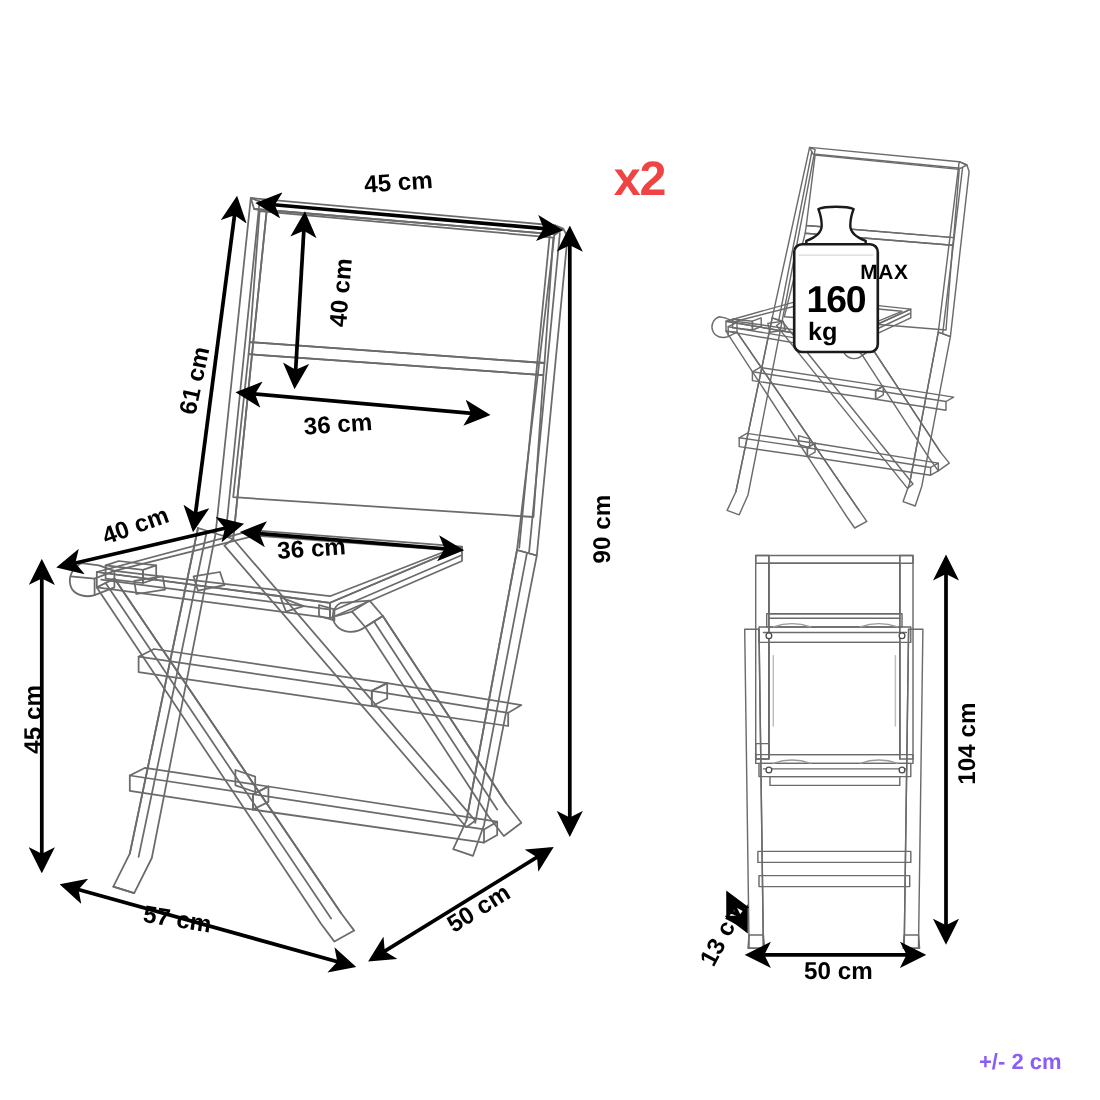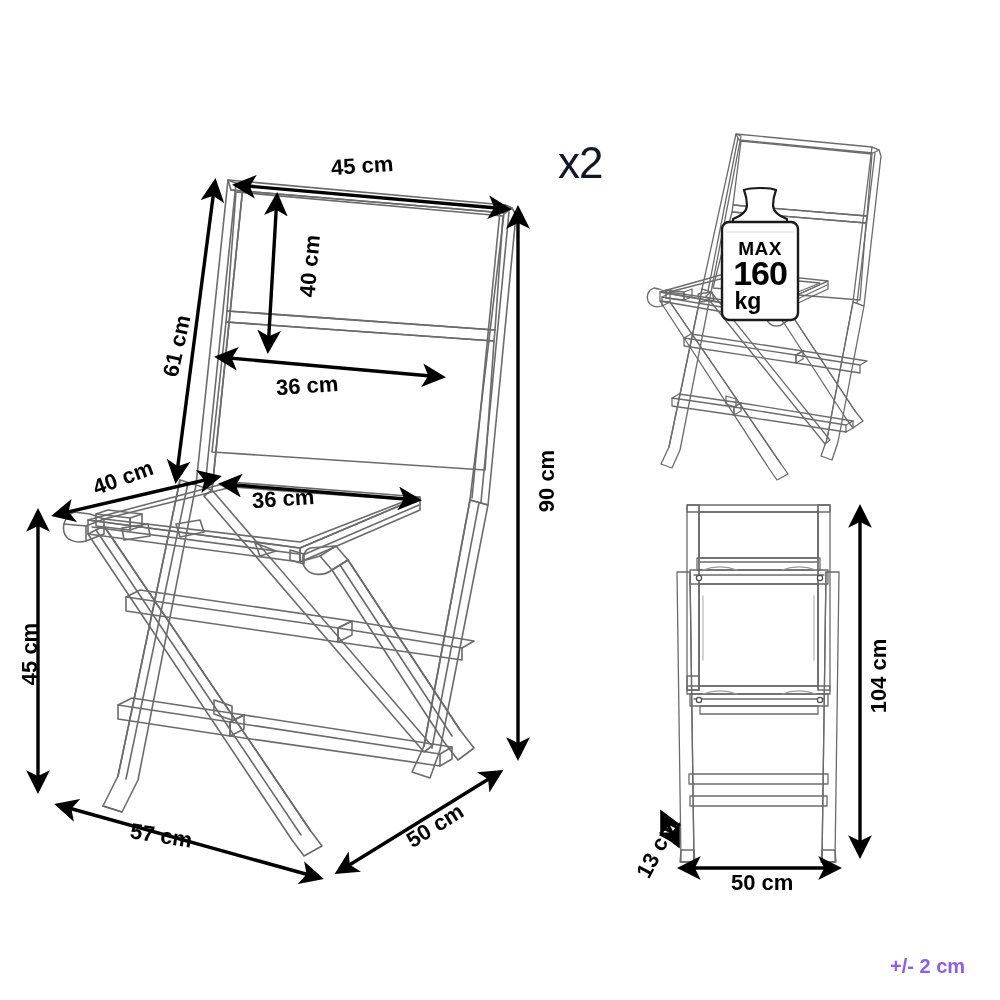--- a/index.html
+++ b/index.html
@@ -30,23 +30,23 @@
     font-family: "Liberation Sans", sans-serif;
     font-weight: bold;
     color: #000000;
     white-space: nowrap;
     line-height: 1;
     transform-origin: 50% 50%;
   }
   .qty-label {
     position: absolute;
     font-family: "Liberation Sans", sans-serif;
-    font-weight: normal;
+    font-weight: bold;
     font-size: 44px;
-    color: #0f172a;
+    color: #ef4444;
     letter-spacing: -1px;
     white-space: nowrap;
   }
   .tol-label {
     position: absolute;
     font-family: "Liberation Sans", sans-serif;
     font-weight: bold;
     font-size: 20px;
     color: #8b5cf6;
     white-space: nowrap;
@@ -274,21 +274,21 @@
 
     <path d="M744,190 C744,190 749,188 760,188 C771,188 776,190 776,190
              C776,190 773,198 773,205 C773,212 779,216 787,219
              L787,223 L733,223 L733,219 C741,216 747,212 747,205 C747,198 744,190 744,190 Z" fill="#ffffff" stroke="#1a1a1a" stroke-width="2.2" stroke-linejoin="round"></path>
 
     <rect x="722" y="222" width="76" height="98" rx="7" ry="7" fill="#ffffff" stroke="#1a1a1a" stroke-width="2.4"></rect>
 
     <path d="M726,232 L794,232" fill="none" stroke="#d8d8d8" stroke-width="1.2"></path>
   </svg>
 
-  <div class="weight-text" style="left:722px; top:239px; width:76px; font-size:19px; letter-spacing:0.5px;">MAX</div>
+  <div class="weight-text" style="left:722px; top:239px; width:76px; font-size:19px; letter-spacing:0.5px;padding-left:44px;">MAX</div>
   <div class="weight-text" style="left:722px; top:256px; width:76px; font-size:34px; letter-spacing:-1px;">160</div>
   <div class="weight-text" style="left:722px; top:290px; width:52px; font-size:23px;">kg</div>
 
   <svg class="layer" viewBox="0 0 1000 1000">
     <g fill="none" stroke="#6b6b6b" stroke-width="1.3" stroke-linejoin="round" stroke-linecap="round">
 
       <path d="M677,572 L690,572 L694,862 L681,862 Z"></path>
       <path d="M690,572 L694,862"></path>
       <path d="M826,572 L839,572 L835,862 L822,862 Z"></path>
       <path d="M826,572 L822,862"></path>

